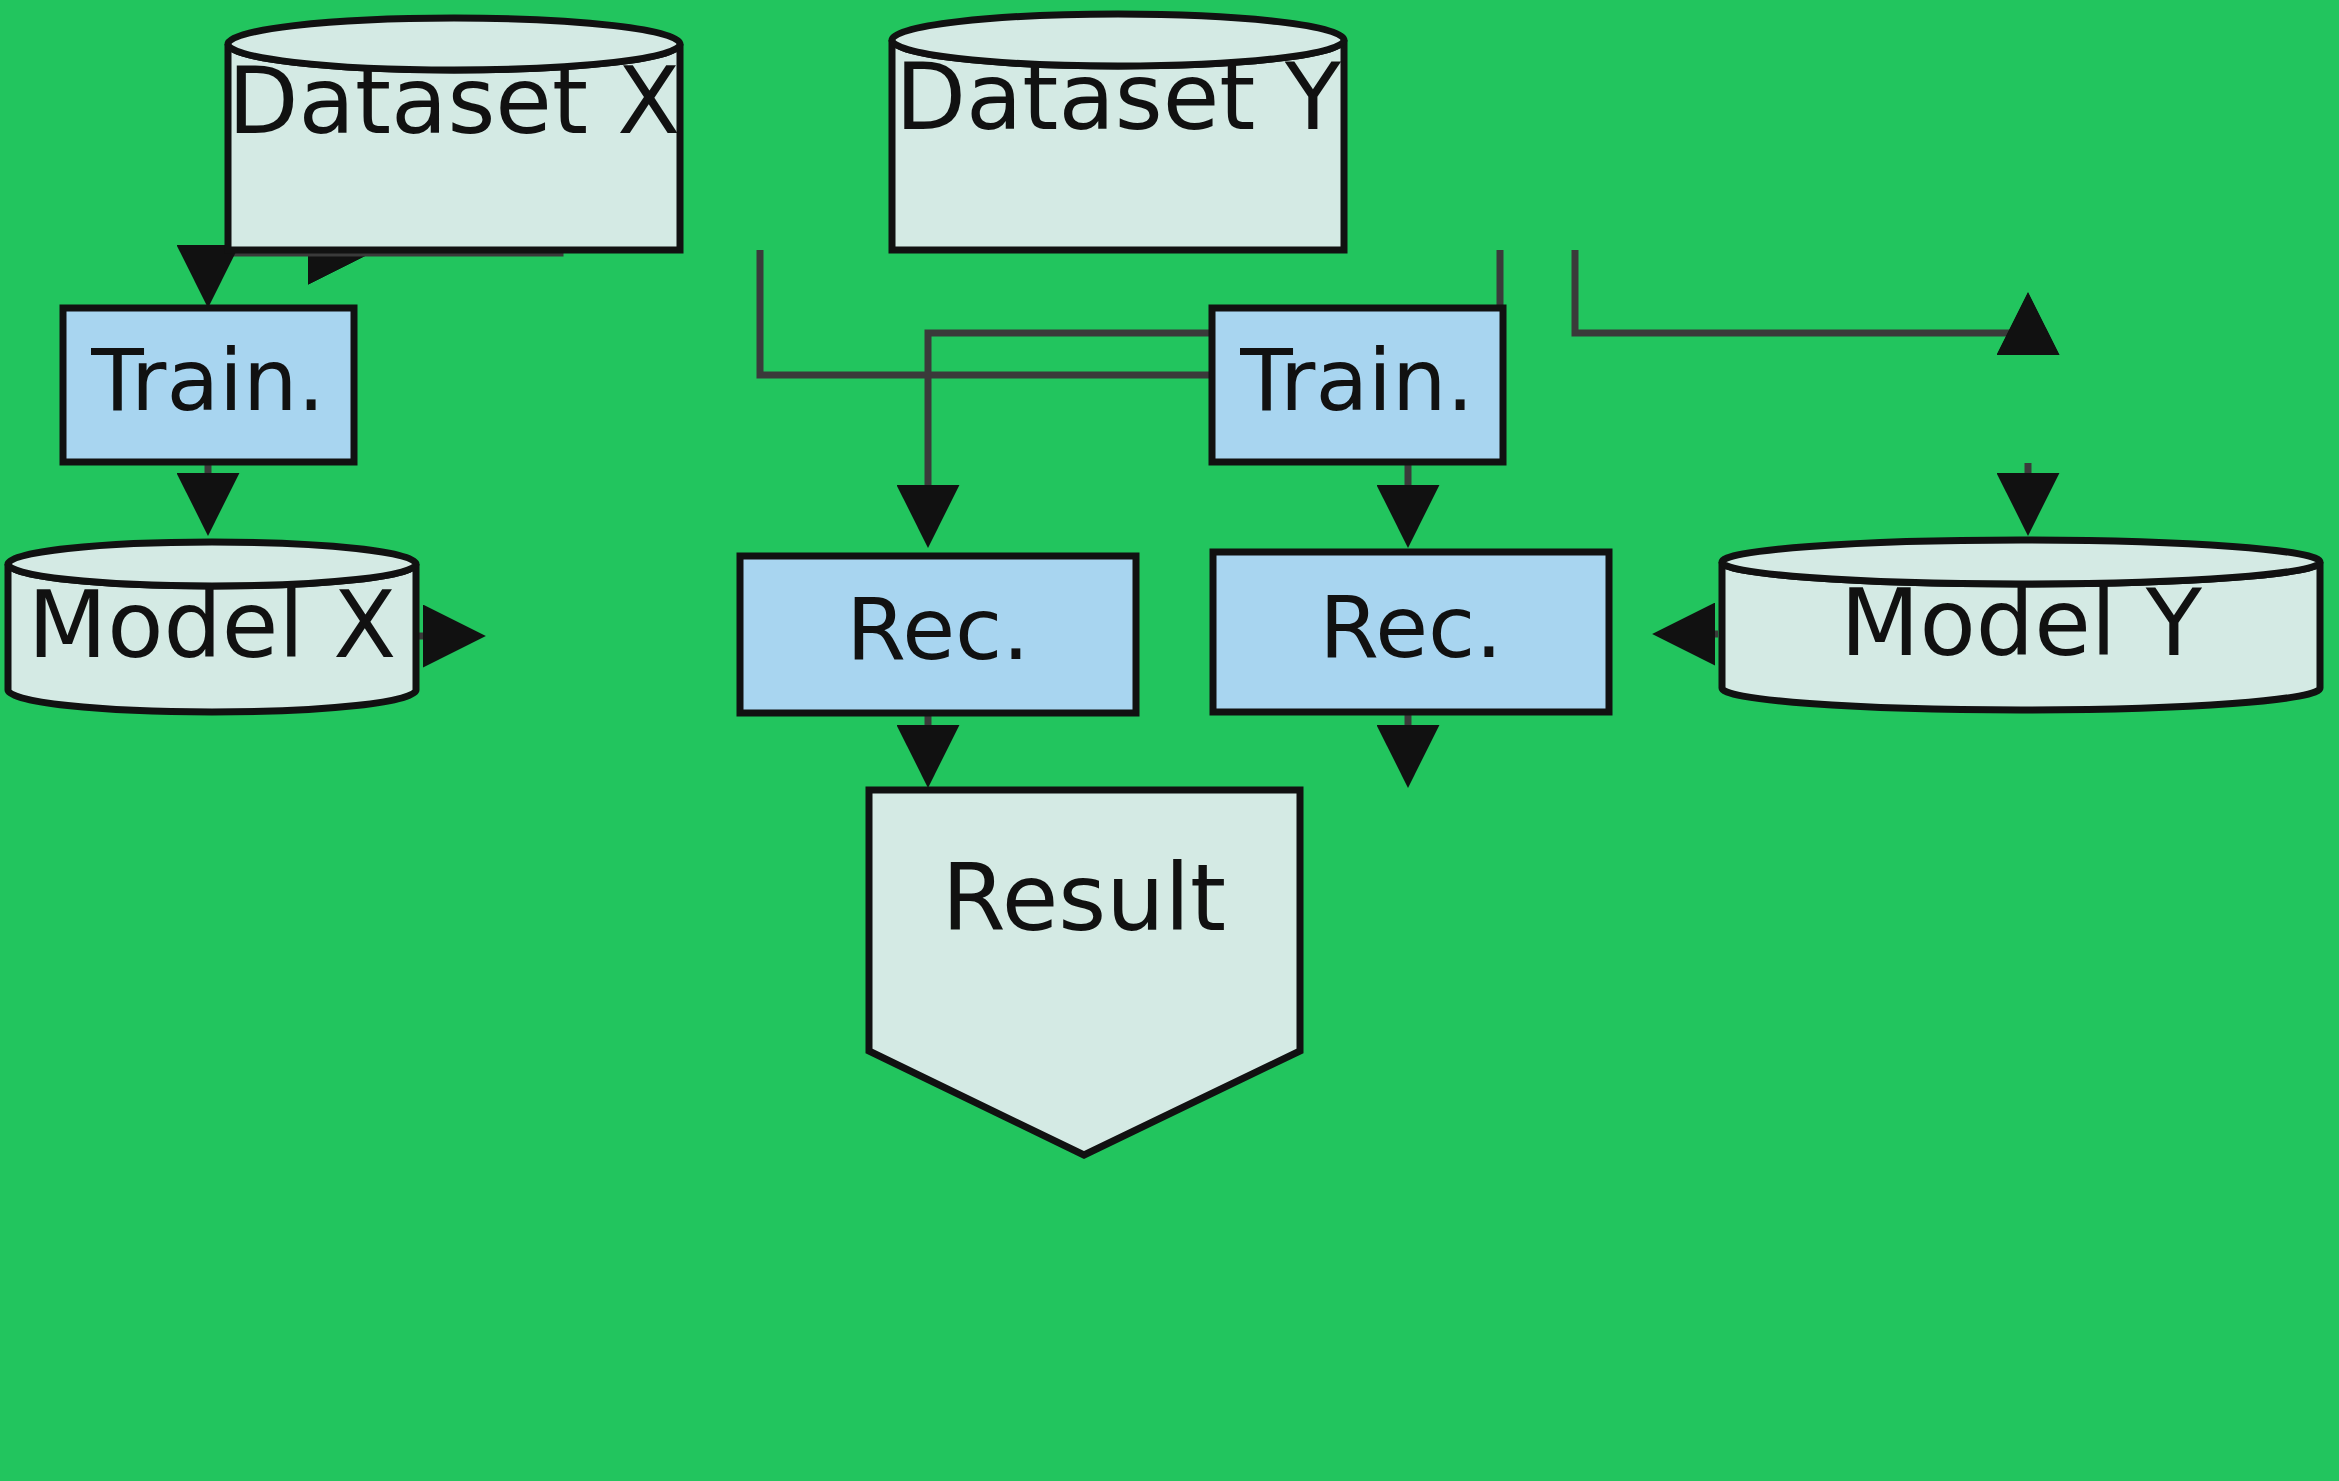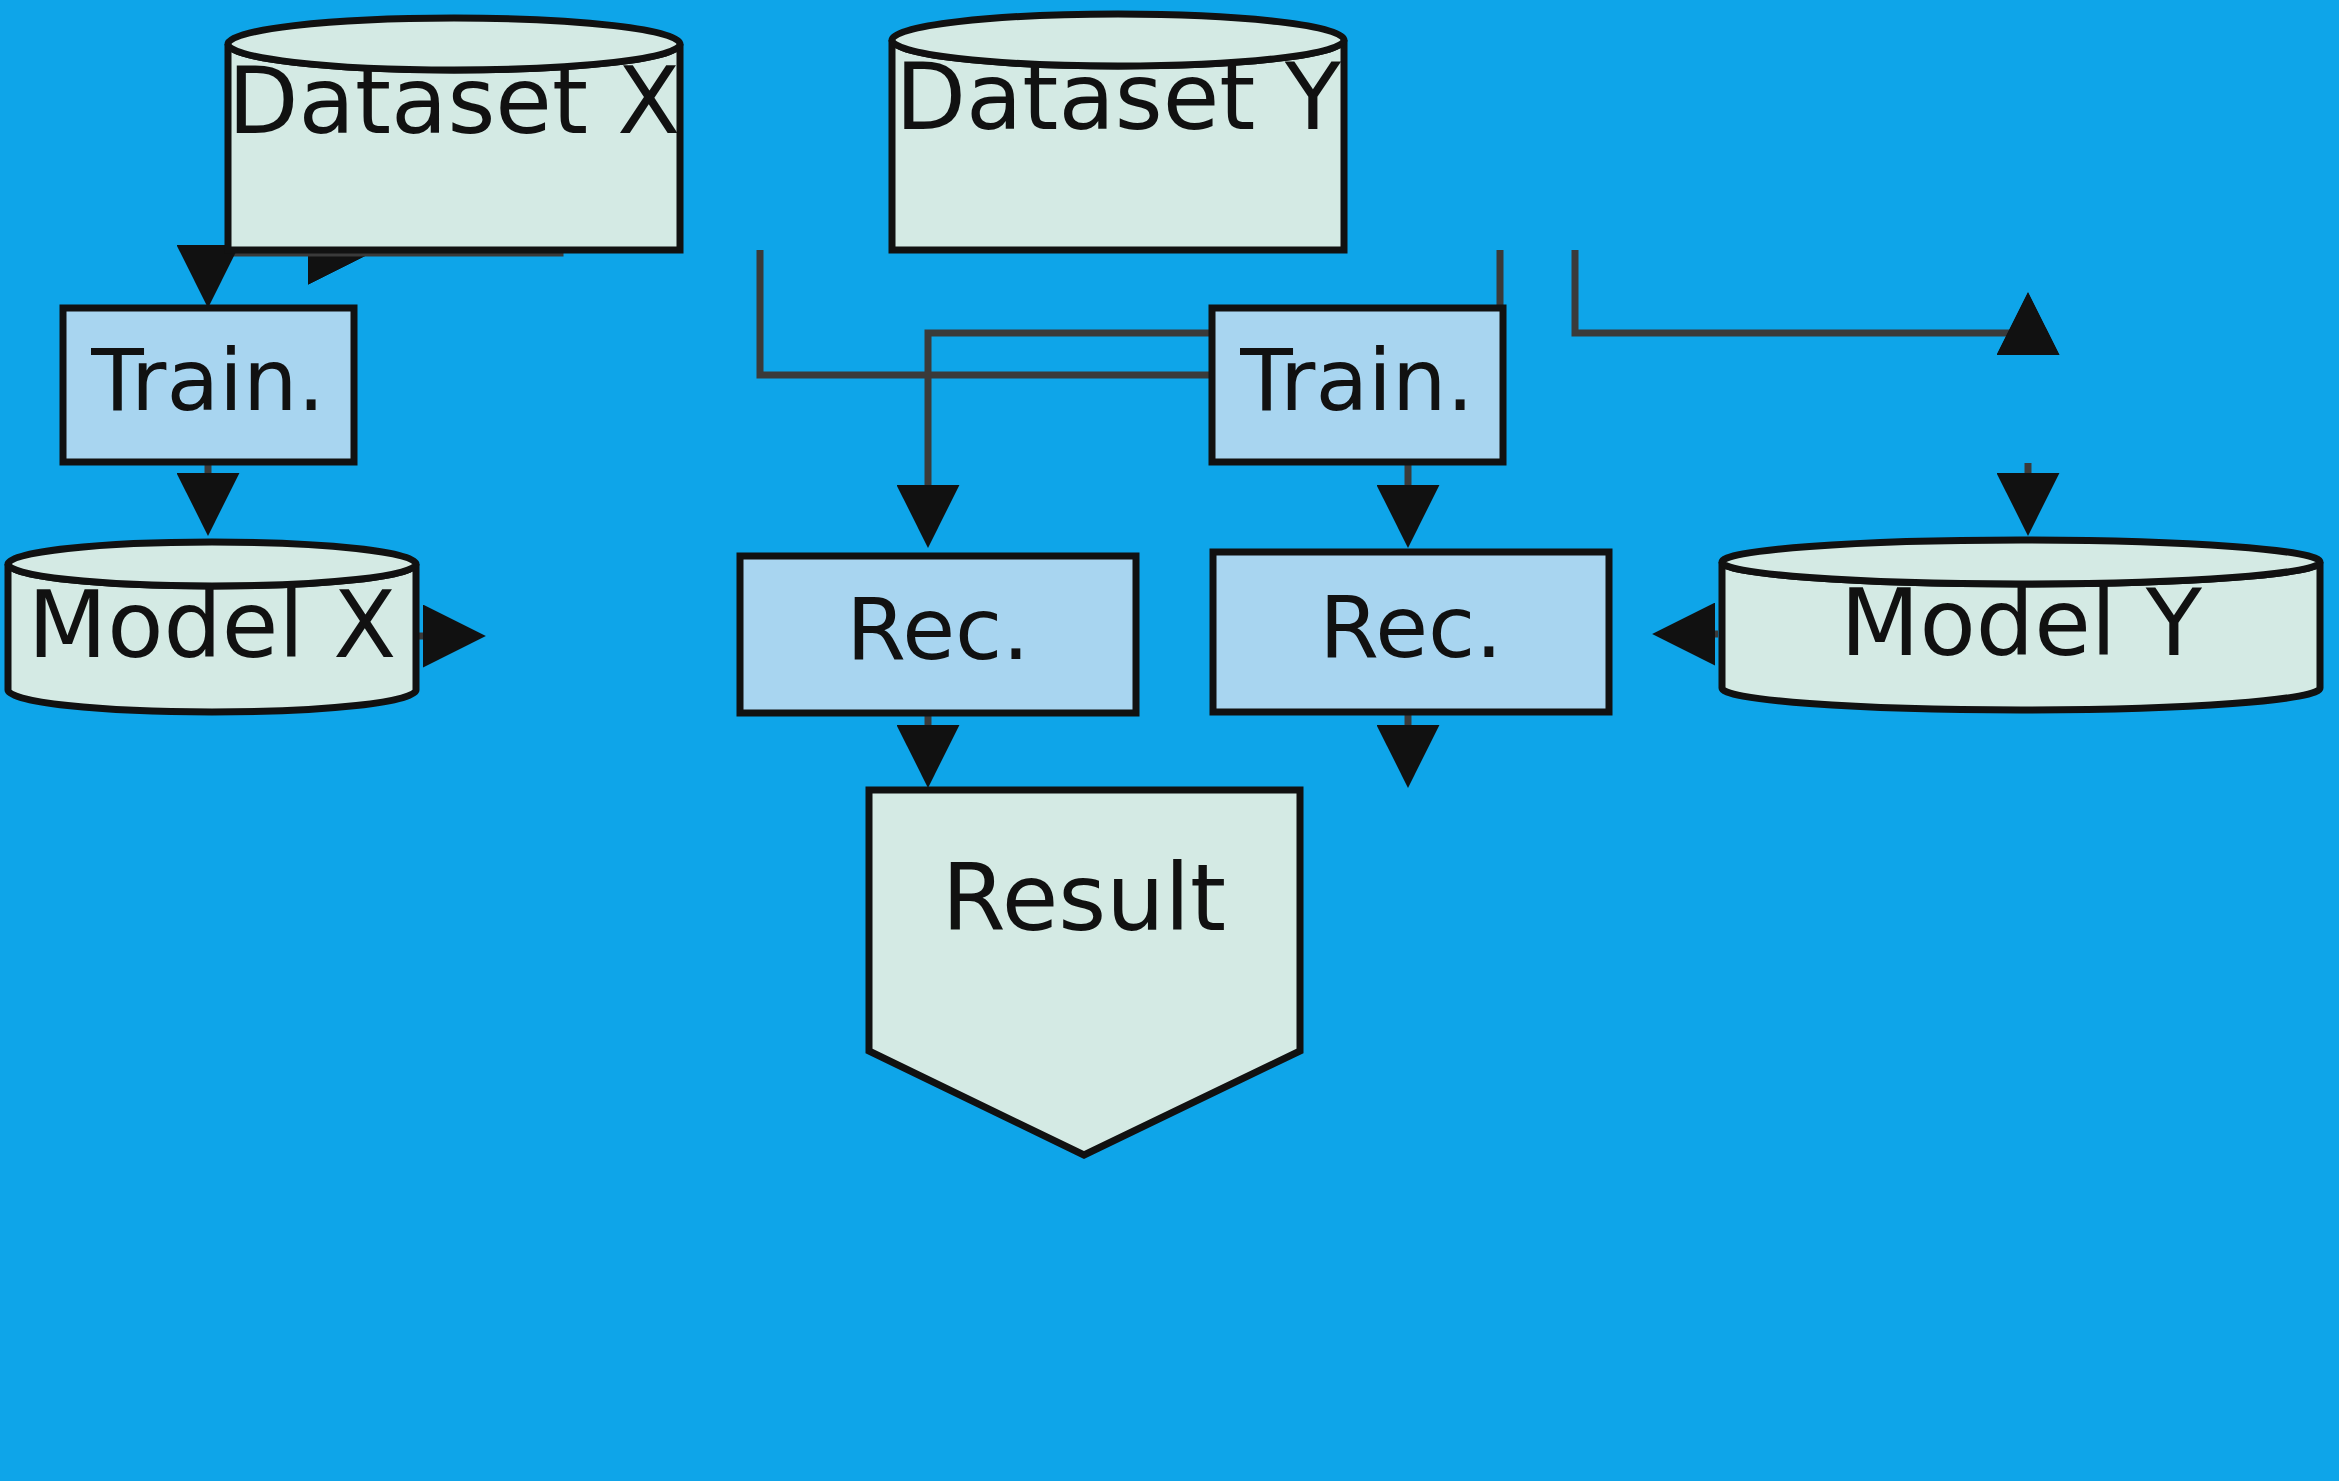--- a/index.html
+++ b/index.html
@@ -43,21 +43,21 @@
     stroke-width: 7;
   }
   .fill-db   { fill: #d4eae4; }
   .fill-proc { fill: #a8d5f0; }
   .fill-res  { fill: #d4eae4; }
   .arrowhead { fill: #111111; stroke: none; }
 </style>
 </head>
 <body>
 
-<div id="canvas" style="background: #0ea5e9; text-align: center;">
+<div id="canvas" style="background: #22c55e; text-align: center;">
   <svg id="diagram-svg" viewBox="0 0 2339 1481" xmlns="http://www.w3.org/2000/svg">
 
     <defs>
       <marker id="ah" viewBox="0 0 12 12" refX="10.5" refY="6" markerWidth="9" markerHeight="9" orient="auto-start-reverse" markerUnits="strokeWidth">
         <path d="M 0 0 L 12 6 L 0 12 z" class="arrowhead" fill="#111111"></path>
       </marker>
     </defs>
 
     <g>
 

